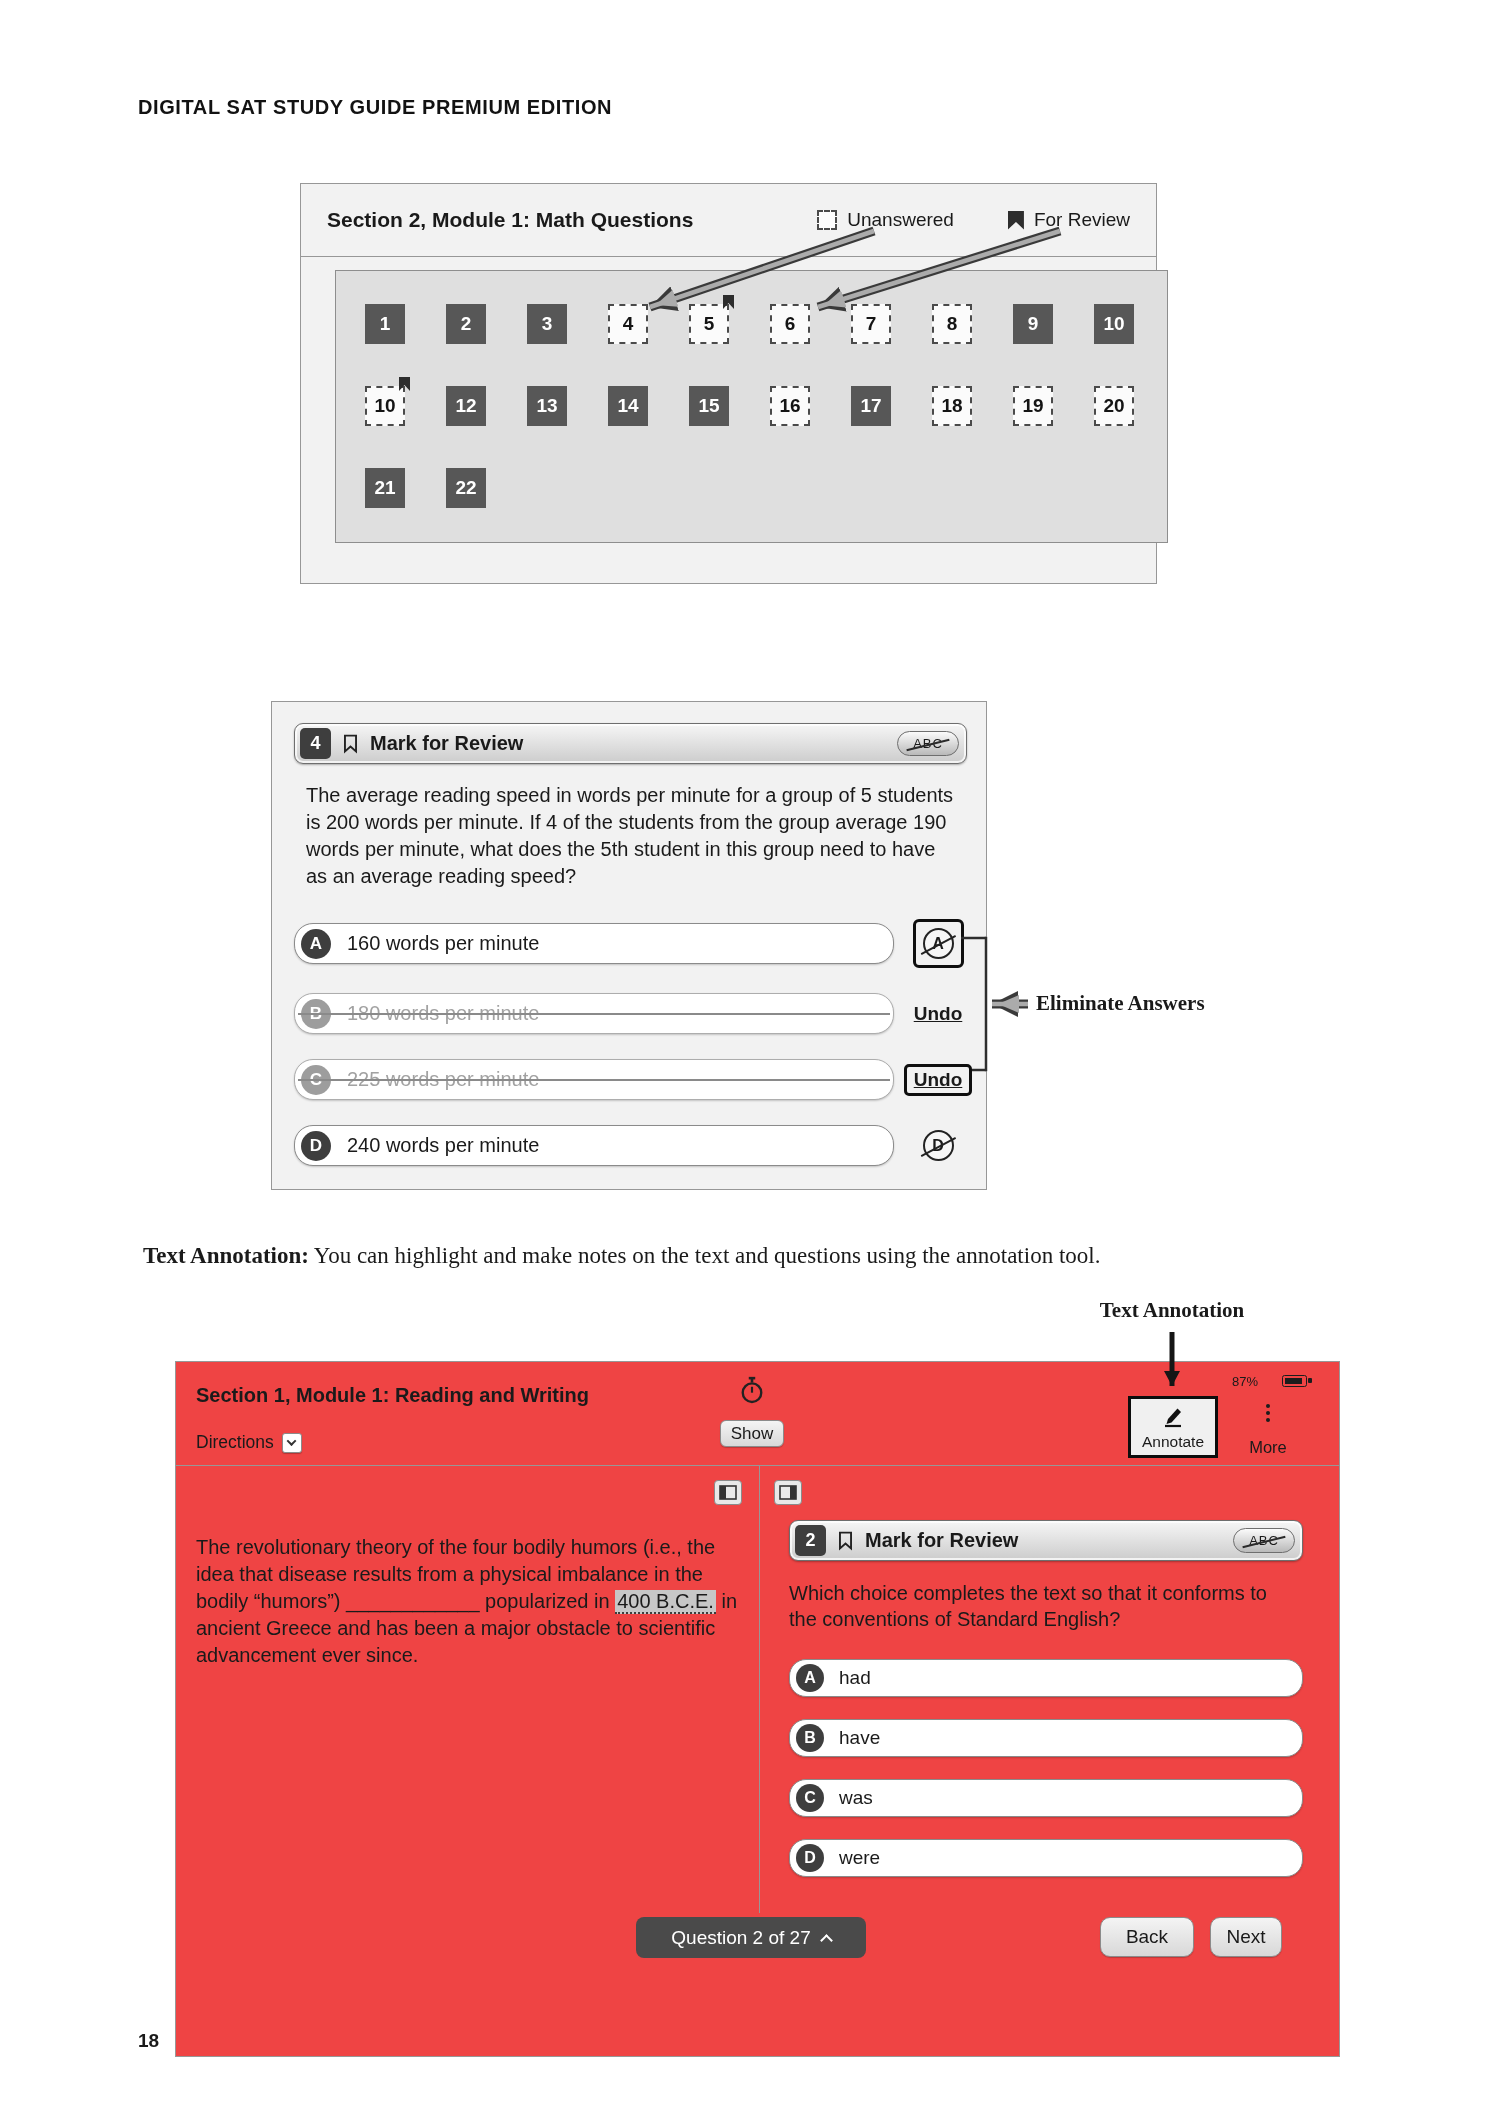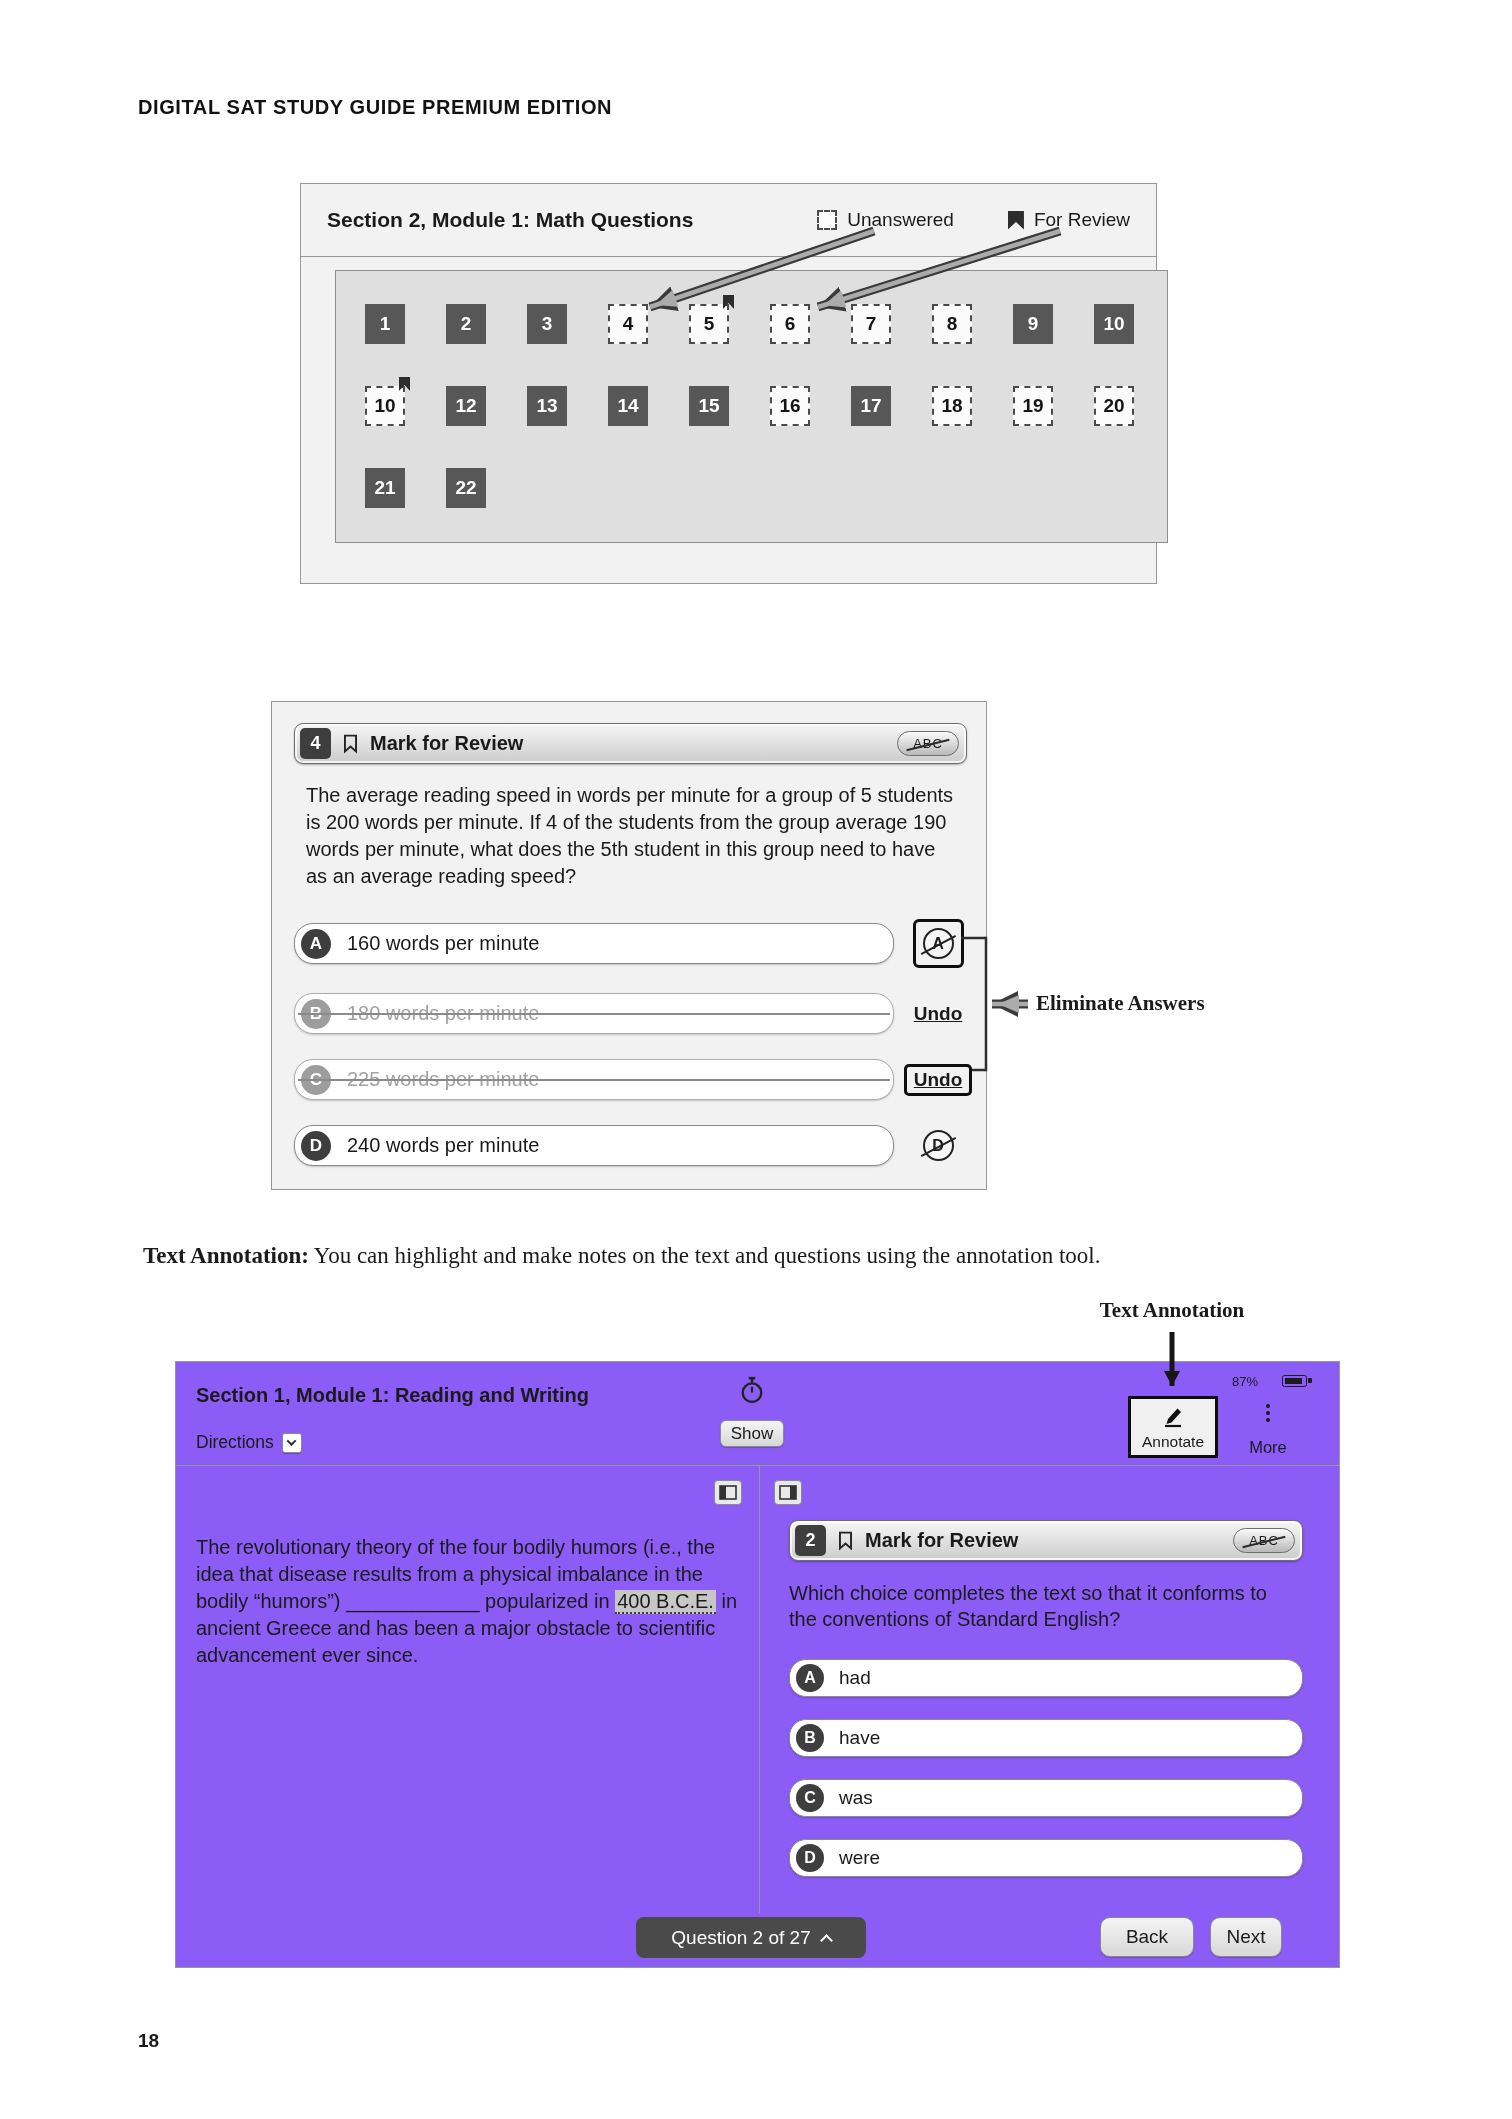--- a/index.html
+++ b/index.html
@@ -236,21 +236,21 @@
   </div>
 
   <div class="abs serif callout-label" style="left:1036px;top:991px">Eliminate Answers</div>
 
   <div class="abs serif section-line" style="left:143px;top:1241px;width:1300px">
     <b>Text Annotation:</b><span> You can highlight and make notes on the text and questions using the annotation tool.</span>
   </div>
 
   <div class="abs serif callout-label" style="left:1070px;top:1298px;width:204px">Text Annotation</div>
 
-  <div class="panel" style="left:175px;top:1361px;width:1165px;height:607px;background:#8b5cf6">
+  <div class="panel" style="left:175px;top:1361px;width:1165px;height:696px;background:#ef4444">
     <div class="abs p3-title" style="left:20px;top:22px">Section 1, Module 1: Reading and Writing</div>
 
     <span class="abs" style="left:563px;top:14px">
       <svg width="26" height="28" viewBox="0 0 24 26">
           <line x1="9" y1="2" x2="15" y2="2" stroke="#222" stroke-width="2.4"></line>
           <line x1="12" y1="2" x2="12" y2="6" stroke="#222" stroke-width="2.4"></line>
           <circle cx="12" cy="15.5" r="8.6" fill="none" stroke="#222" stroke-width="2.2"></circle>
           <line x1="12" y1="15.5" x2="12" y2="10" stroke="#222" stroke-width="2"></line>
         </svg>
     </span>

